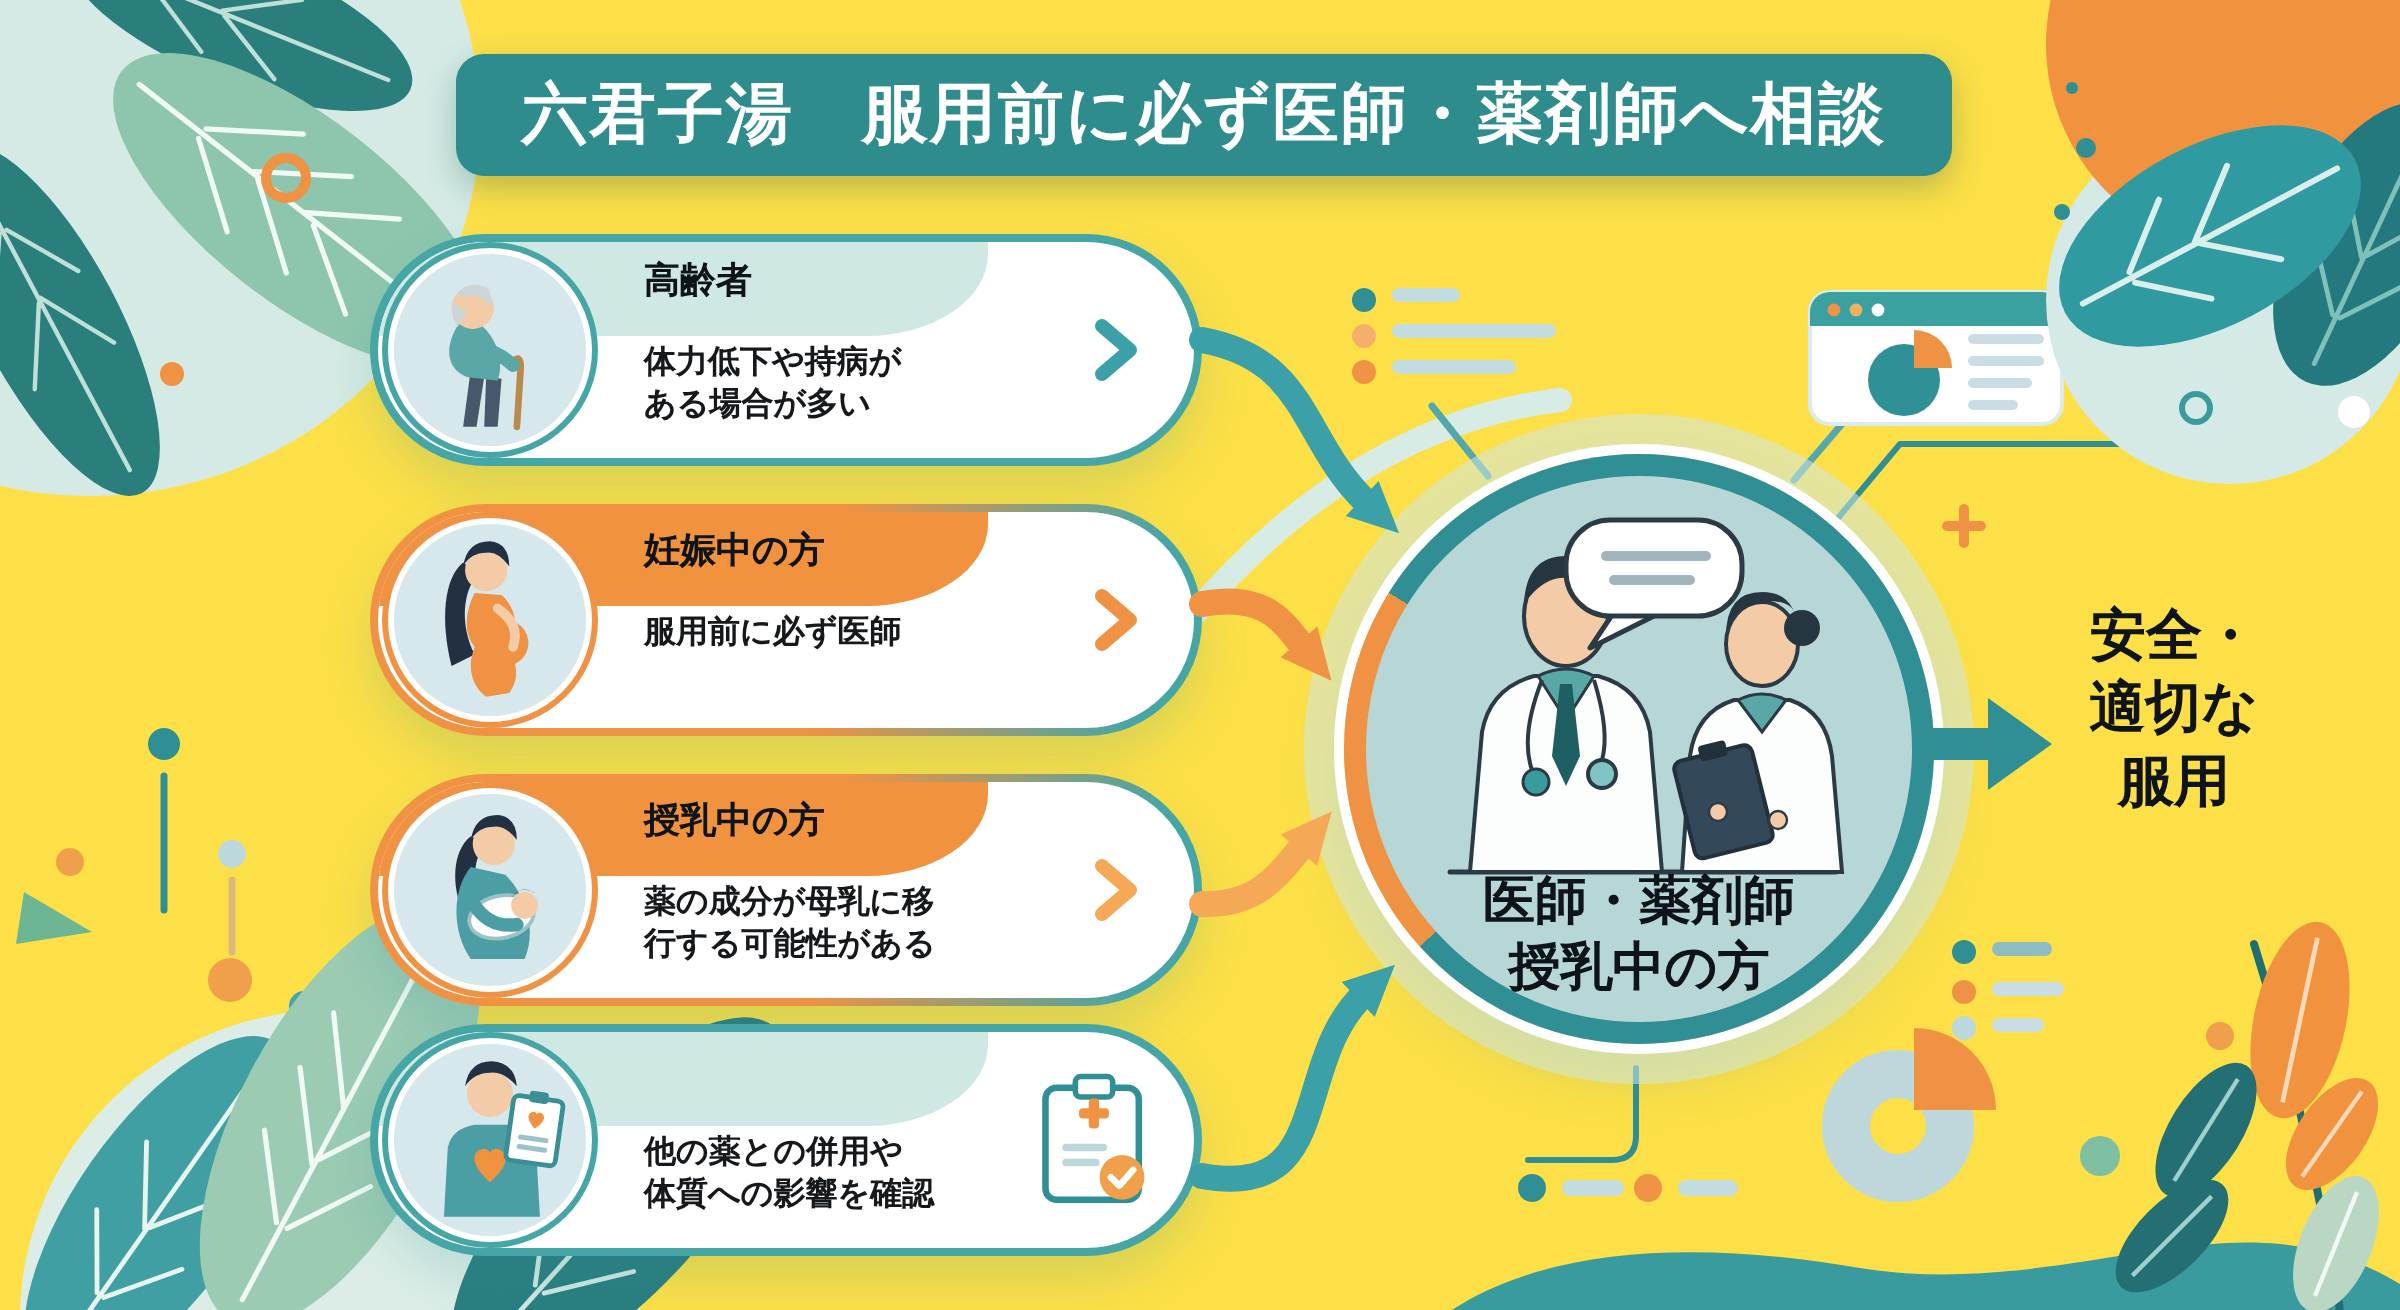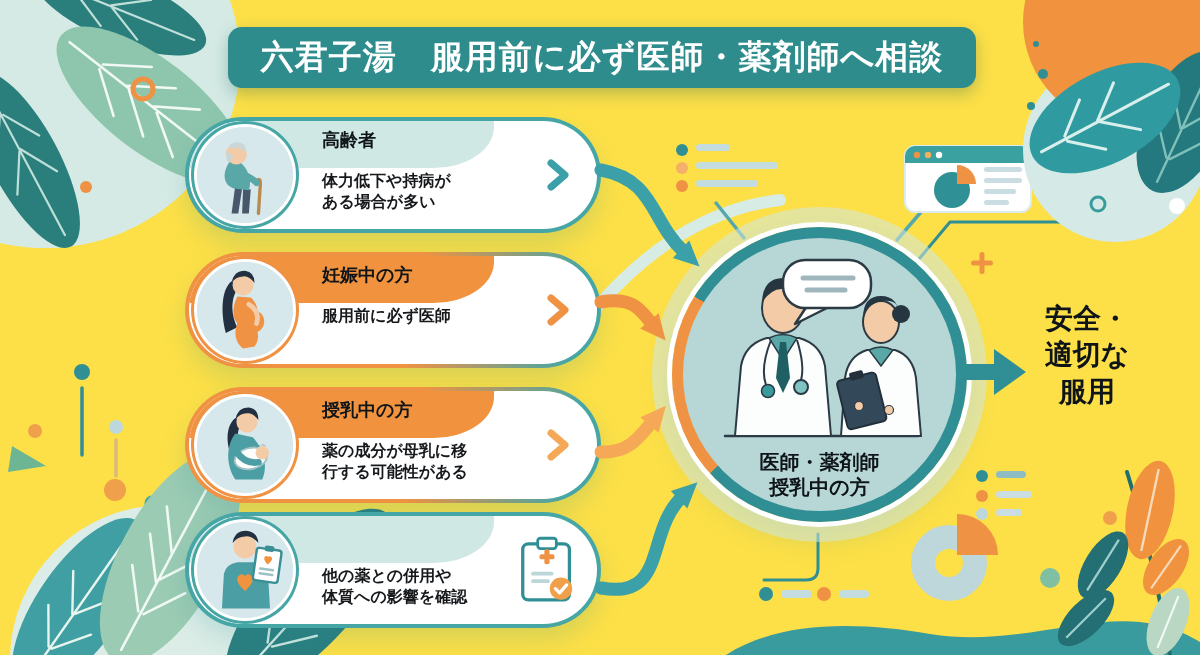--- a/index.html
+++ b/index.html
@@ -34,21 +34,21 @@
   .avatar.ring-orange{box-shadow:0 0 0 3px #ef9243;}
   .chevron{position:absolute;right:26px;top:50%;transform:translateY(-50%);z-index:2;}
   .clipboard-badge{position:absolute;right:22px;top:50%;transform:translateY(-50%);z-index:2;}
 
   
   .consult{position:absolute;left:672px;top:227px;width:295px;height:295px;border-radius:50%;
            padding:11px;box-sizing:border-box;z-index:4;
            background:conic-gradient(from 0deg,#2f8f95 0deg 228deg,#ef9243 228deg 302deg,#2f8f95 302deg 360deg);
            box-shadow:0 0 0 5px #ffffff,0 0 0 20px rgba(207,231,226,.55),0 14px 30px rgba(47,143,149,.22);}
   .consult-inner{position:relative;width:100%;height:100%;border-radius:50%;background:#b7d7d7;overflow:hidden;}
-  .consult-label{position:absolute;left:0;right:0;bottom:10px;text-align:center;font-size:20px;
+  .consult-label{position:absolute;left:0;right:0;bottom:10px;text-align:center;font-size:26px;
                  font-weight:800;color:#0e1418;line-height:1.25;z-index:2;}
   .consult-label span{display:block;}
 
   
   .outcome{position:absolute;left:1012px;top:303px;width:150px;text-align:center;font-size:28px;
            font-weight:800;color:#0e1418;line-height:1.3;z-index:4;}
   .outcome span{display:block;}
 </style>
 </head>
 <body>

